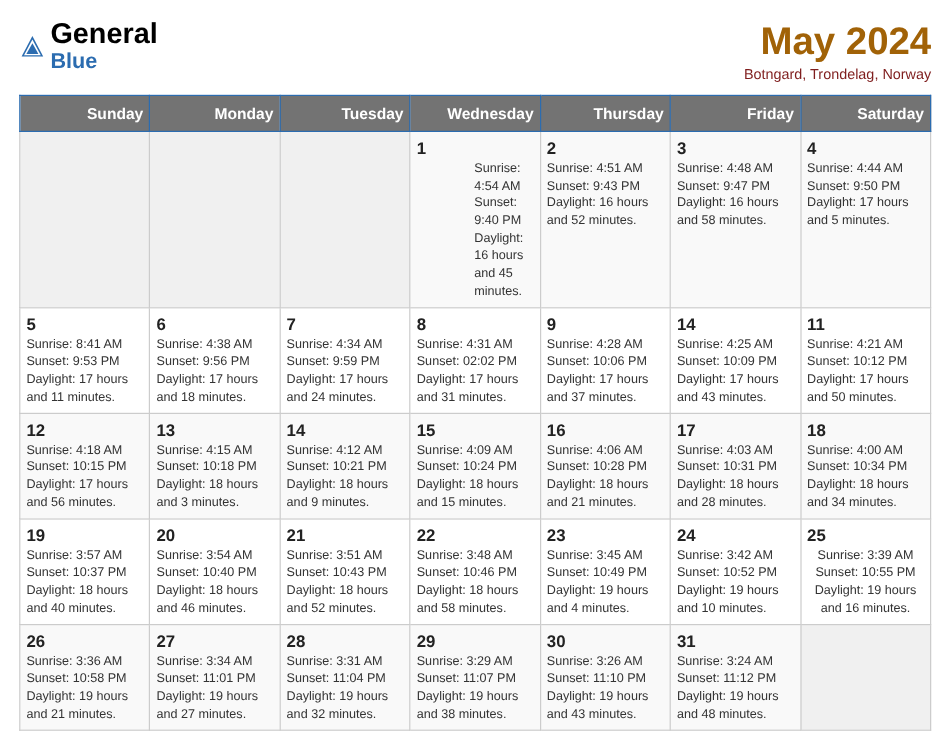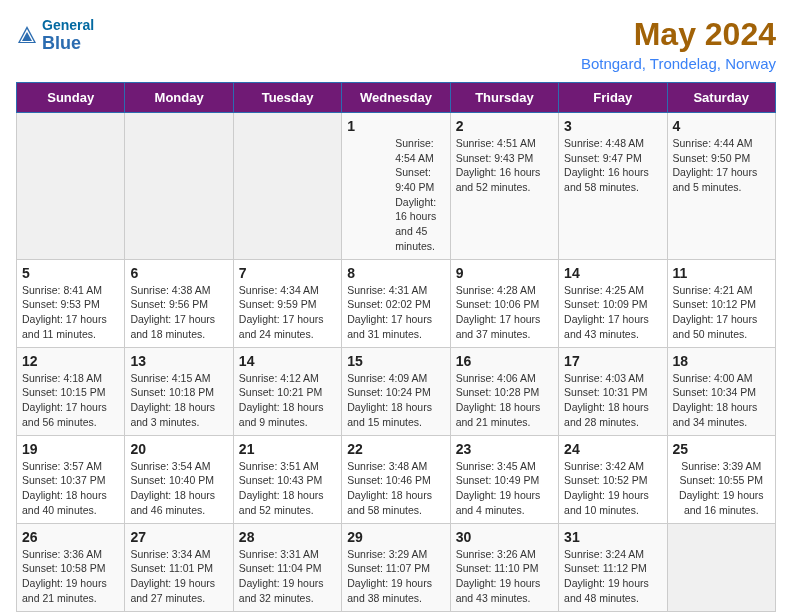--- a/index.html
+++ b/index.html
@@ -15,23 +15,23 @@
       justify-content: space-between;
       align-items: flex-start;
       margin-bottom: 10px;
     }
     .logo {
       display: flex;
       align-items: center;
       gap: 4px;
     }
     .logo-text-general {
-      font-size: 14px;
-      font-weight: bold;
-      color: #0369a1;
+      font-size: 24px;
+      font-weight: bold;
+      color: #000000;
       line-height: 1.1;
     }
     .logo-text-blue {
       font-size: 18px;
       font-weight: bold;
       color: #2b6cb0;
       line-height: 1.1;
     }
     .logo-icon {
       width: 22px;
@@ -39,36 +39,36 @@
     }
     .title-block {
       text-align: right;
     }
     .calendar-title {
       font-size: 32px;
       font-weight: bold;
       color: #a16207;
     }
     .calendar-subtitle {
-      font-size: 15px;
-      color: #3b82f6;
+      font-size: 12px;
+      color: #7f1d1d;
       margin-top: 2px;
     }
     table {
       width: 100%;
       border-collapse: collapse;
       table-layout: fixed;
     }
     thead tr th {
-      background-color: #701a75;
+      background-color: #737373;
       color: #fff;
       font-size: 13px;
       font-weight: bold;
       padding: 7px 5px;
-      text-align: center;
+      text-align: right;
       border: 1px solid #2b6cb0;
     }
     tbody tr td {
       border: 1px solid #ccc;
       vertical-align: top;
       padding: 5px 5px 5px 5px;
       background: #fff;
       min-height: 80px;
       height: 88px;
     }

